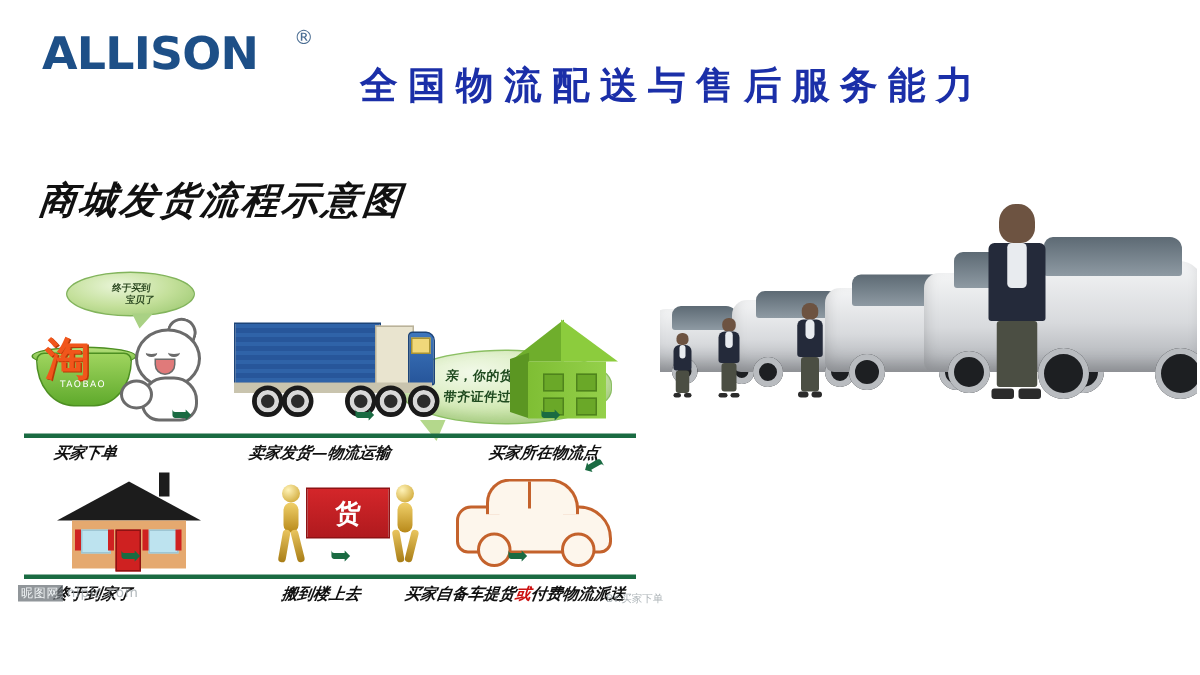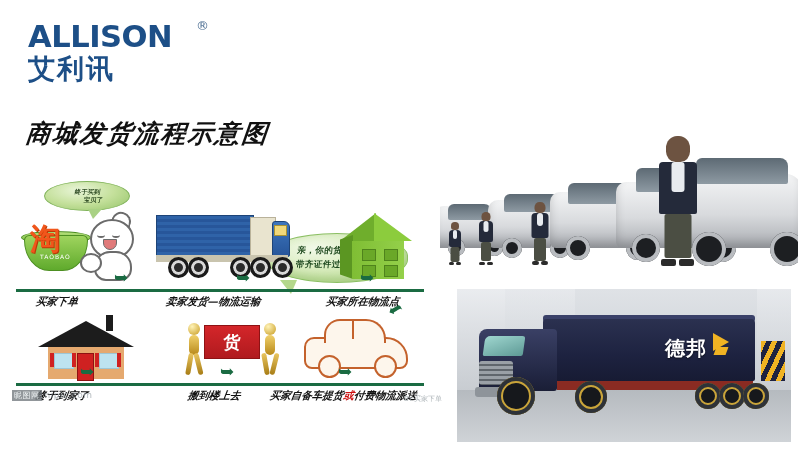--- a/index.html
+++ b/index.html
@@ -537,23 +537,23 @@
   }
 </style>
 </head>
 <body>
 
 <div id="slide">
 
   <div class="logo-block">
     <div class="logo-word">ALLISON</div>
     <div class="logo-reg">®</div>
-    <div class="logo-cn">艾利讯</div>
   </div>
 
+  <div class="slide-title">全国物流配送与售后服务能力</div>
 
   <div class="diagram">
 
     <div class="diagram-heading">商城发货流程示意图</div>
 
     <div class="mini-bubble">
       <div class="mini-bubble-body"></div>
       <div class="mini-bubble-tail"></div>
       <div class="mini-bubble-text">
         <span>终于买到</span>
@@ -729,45 +729,19 @@
     <div class="fleet-person" style="left:218px; width:40px; height:128px;">
       <div class="fp-head" style="width:24px; height:26px;"></div>
       <div class="fp-torso" style="top:26px; width:38px; height:52px;"></div>
       <div class="fp-collar" style="top:26px; width:13px; height:30px;"></div>
       <div class="fp-legs" style="top:78px; width:27px; height:44px;"></div>
       <div class="fp-shoe" style="left:3px; bottom:-2px; width:15px; height:7px;"></div>
       <div class="fp-shoe" style="left:21px;bottom:-2px; width:15px; height:7px;"></div>
     </div>
   </div>
 
-  <div class="photo photo-truck">
-    <div class="bg-blur" style="left:0;   width:48px;"></div>
-    <div class="bg-blur" style="left:48px;width:70px; opacity:.55"></div>
-    <div class="bg-blur" style="left:300px;width:34px; opacity:.6"></div>
-    <div class="road"></div>
-
-    <div class="dp-trailer-top"></div>
-    <div class="dp-trailer"></div>
-    <div class="dp-underframe"></div>
-    <div class="dp-hazard"></div>
-
-    <div class="dp-cab"></div>
-    <div class="dp-windshield"></div>
-    <div class="dp-grille"></div>
-    <div class="dp-bumper"></div>
-
-    <div class="dp-logo">德邦</div>
-    <div class="dp-arrow"></div>
-    <div class="dp-arrow2"></div>
-
-    <div class="dp-wheel" style="left:40px; top:88px; width:38px; height:38px;"></div>
-    <div class="dp-wheel" style="left:118px;top:92px; width:32px; height:32px;"></div>
-    <div class="dp-wheel" style="left:238px;top:94px; width:26px; height:26px;"></div>
-    <div class="dp-wheel" style="left:262px;top:94px; width:26px; height:26px;"></div>
-    <div class="dp-wheel" style="left:286px;top:94px; width:26px; height:26px;"></div>
-  </div>
 
   <div class="watermark">
     <span class="wm-badge">昵图网</span><span>nipic.com</span>
   </div>
   <div class="watermark-r">BY:买家下单</div>
 
 </div>
 
 </body></html>

